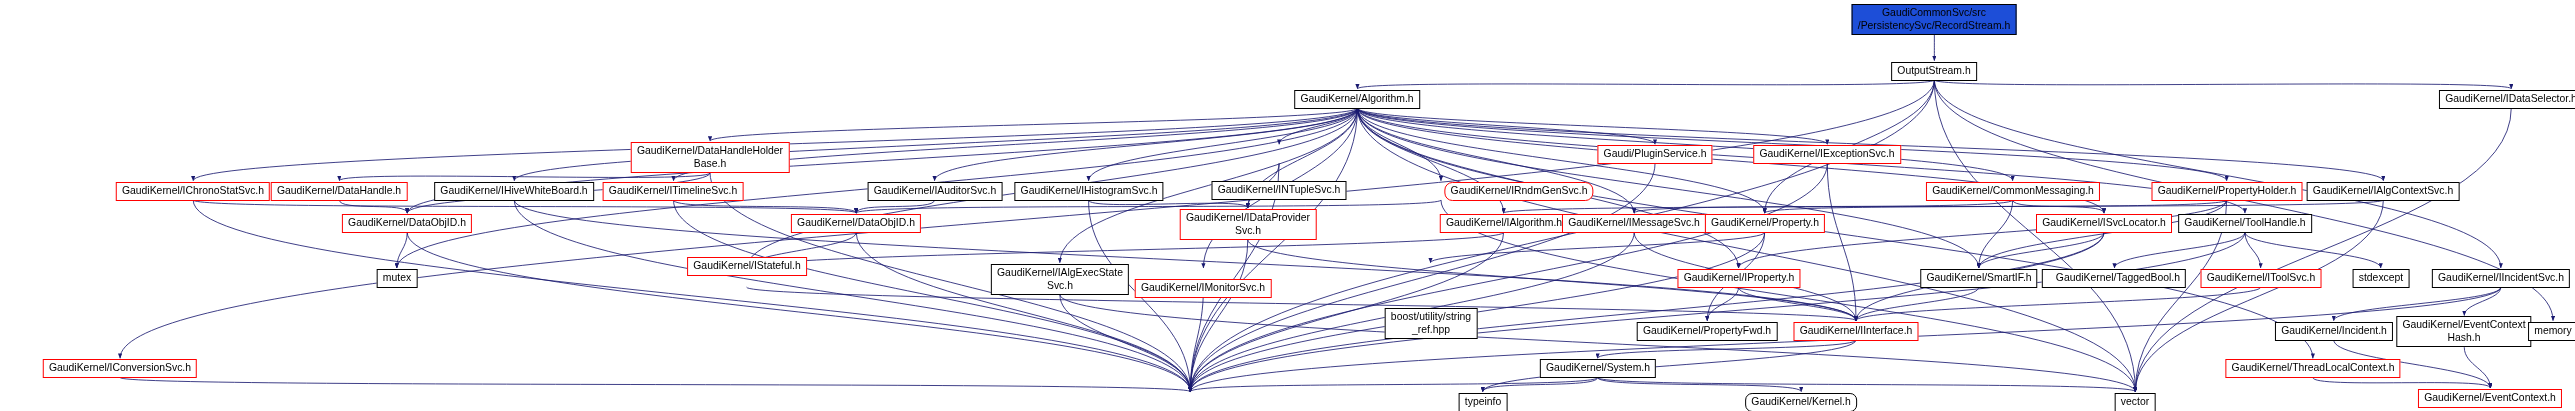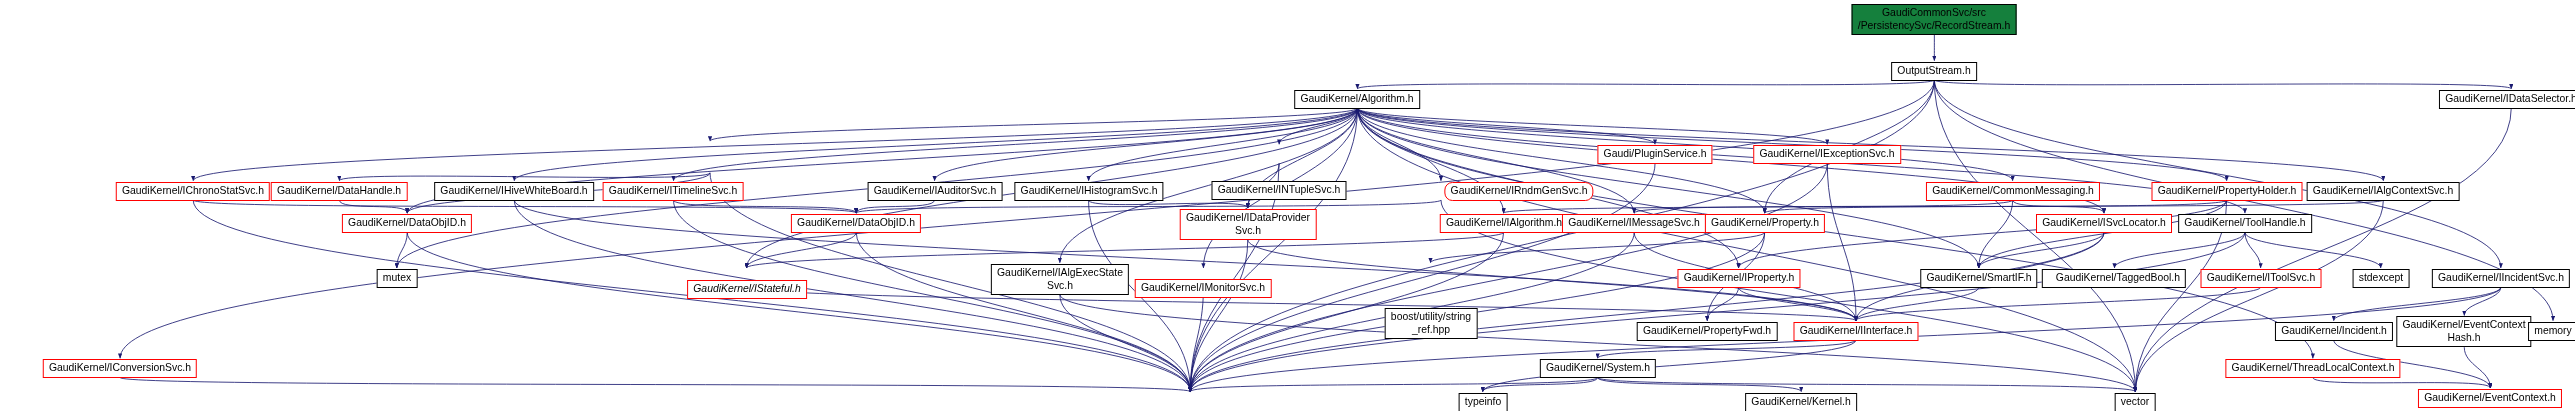--- a/index.html
+++ b/index.html
@@ -29,21 +29,21 @@
     background: #ffffff;
     color: #000000;
     font-size: 10.4px;
     line-height: 12.5px;
     padding: 2.1px 5.2px;
     white-space: pre;
     text-align: center;
     z-index: 2;
   }
   .node.red { border-color: #ff0000; }
-  .node.current { background: #15803d; border-color: #000000; }
+  .node.current { background: #1d4ed8; border-color: #000000; }
   .edge {
     fill: none;
     stroke: #191970;
     stroke-width: 1.6px;
   }
 </style>
 </head>
 <body>
 
 <div id="graph">
@@ -161,20 +161,22 @@
       <path d="M3060,723 C3060,745 2280,728 2280,750" class="edge" marker-end="url(#arrow)"></path>
       <path d="M3060,723 C3060,745 4090,728 4090,750" class="edge" marker-end="url(#arrow)"></path>
       <path d="M230,723 C230,745 2280,728 2280,750" class="edge" marker-end="url(#arrow)"></path>
       <path d="M4810,207 C4810,451.35 4090,505.65 4090,750" class="edge" marker-end="url(#arrow)"></path>
     </svg>
 <div class="node current" style="left: 1934px; top: 4.2px;">GaudiCommonSvc/src
 /PersistencySvc/RecordStream.h</div>
     <div class="node " style="left: 1934px; top: 62px;">OutputStream.h</div>
     <div class="node " style="left: 1357px; top: 90px;">GaudiKernel/Algorithm.h</div>
     <div class="node " style="left: 2511px; top: 90px;">GaudiKernel/IDataSelector.h</div>
+    <div class="node red" style="left: 710px; top: 142px;">GaudiKernel/DataHandleHolder
+Base.h</div>
     <div class="node " style="left: 1279px; top: 145px; margin-top: 36px;">GaudiKernel/INTupleSvc.h</div>
     <div class="node red" style="left: 1655px; top: 145px;">Gaudi/PluginService.h</div>
     <div class="node red" style="left: 1827px; top: 145px;">GaudiKernel/IExceptionSvc.h</div>
     <div class="node red" style="left: 193px; top: 182px;">GaudiKernel/IChronoStatSvc.h</div>
     <div class="node red" style="left: 339px; top: 182px;">GaudiKernel/DataHandle.h</div>
     <div class="node " style="left: 514px; top: 182px;">GaudiKernel/IHiveWhiteBoard.h</div>
     <div class="node red" style="left: 673px; top: 182px;">GaudiKernel/ITimelineSvc.h</div>
     <div class="node " style="left: 935px; top: 182px;">GaudiKernel/IAuditorSvc.h</div>
     <div class="node " style="left: 1089px; top: 182px;">GaudiKernel/IHistogramSvc.h</div>
     <div class="node red" style="left: 1519px; top: 182px; border-radius: 8px;">GaudiKernel/IRndmGenSvc.h</div>
@@ -184,21 +186,21 @@
     <div class="node red" style="left: 407px; top: 214px;">GaudiKernel/DataObjID.h</div>
     <div class="node red" style="left: 856px; top: 214px;">GaudiKernel/DataObjID.h</div>
     <div class="node red" style="left: 1248px; top: 209px;">GaudiKernel/IDataProvider
 Svc.h</div>
     <div class="node red" style="left: 1504px; top: 214px;">GaudiKernel/IAlgorithm.h</div>
     <div class="node red" style="left: 1634px; top: 214px;">GaudiKernel/IMessageSvc.h</div>
     <div class="node red" style="left: 1765px; top: 214px;">GaudiKernel/Property.h</div>
     <div class="node red" style="left: 2104px; top: 214px;">GaudiKernel/ISvcLocator.h</div>
     <div class="node " style="left: 2245px; top: 214px;">GaudiKernel/ToolHandle.h</div>
     <div class="node " style="left: 397px; top: 269px;">mutex</div>
-    <div class="node red" style="left: 747px; top: 280px; font-style: italic;">GaudiKernel/IStateful.h</div>
+    <div class="node red" style="left: 747px; top: 257px;">GaudiKernel/IStateful.h</div>
     <div class="node " style="left: 1060px; top: 264px;">GaudiKernel/IAlgExecState
 Svc.h</div>
     <div class="node red" style="left: 1203px; top: 279px;">GaudiKernel/IMonitorSvc.h</div>
     <div class="node " style="left: 1431px; top: 264px; margin-top: 44px;">boost/utility/string
 _ref.hpp</div>
     <div class="node red" style="left: 1739px; top: 269px;">GaudiKernel/IProperty.h</div>
     <div class="node " style="left: 1979px; top: 269px;">GaudiKernel/SmartIF.h</div>
     <div class="node " style="left: 2114px; top: 269px; padding-left: 13px;">GaudiKernel/TaggedBool.h</div>
     <div class="node red" style="left: 2261px; top: 269px;">GaudiKernel/IToolSvc.h</div>
     <div class="node " style="left: 2381px; top: 269px;">stdexcept</div>
@@ -208,16 +210,16 @@
     <div class="node " style="left: 2334px; top: 322px;">GaudiKernel/Incident.h</div>
     <div class="node " style="left: 2464px; top: 316px;">GaudiKernel/EventContext
 Hash.h</div>
     <div class="node " style="left: 2553px; top: 322px;">memory</div>
     <div class="node red" style="left: 120px; top: 359px;">GaudiKernel/IConversionSvc.h</div>
     <div class="node " style="left: 1598px; top: 359px;">GaudiKernel/System.h</div>
     <div class="node red" style="left: 2313px; top: 359px;">GaudiKernel/ThreadLocalContext.h</div>
     <div class="node red" style="left: 2490px; top: 389px;">GaudiKernel/EventContext.h</div>
     <div class="node " style="left: 1190px; top: 393px; margin-top: 48px;">string</div>
     <div class="node " style="left: 1483px; top: 393px;">typeinfo</div>
-    <div class="node " style="left: 1801px; top: 393px;">GaudiKernel/Kernel.h</div>
+    <div class="node " style="left: 1801px; top: 393px; border-radius: 7px;">GaudiKernel/Kernel.h</div>
     <div class="node " style="left: 2135px; top: 393px;">vector</div>
   </div>
 
 
 </body></html>

